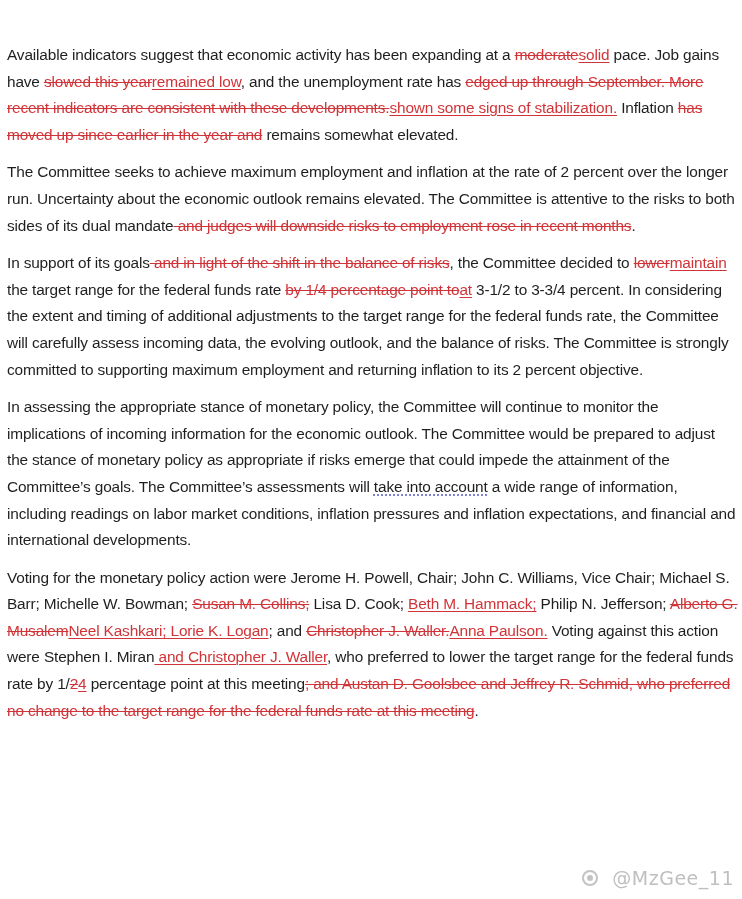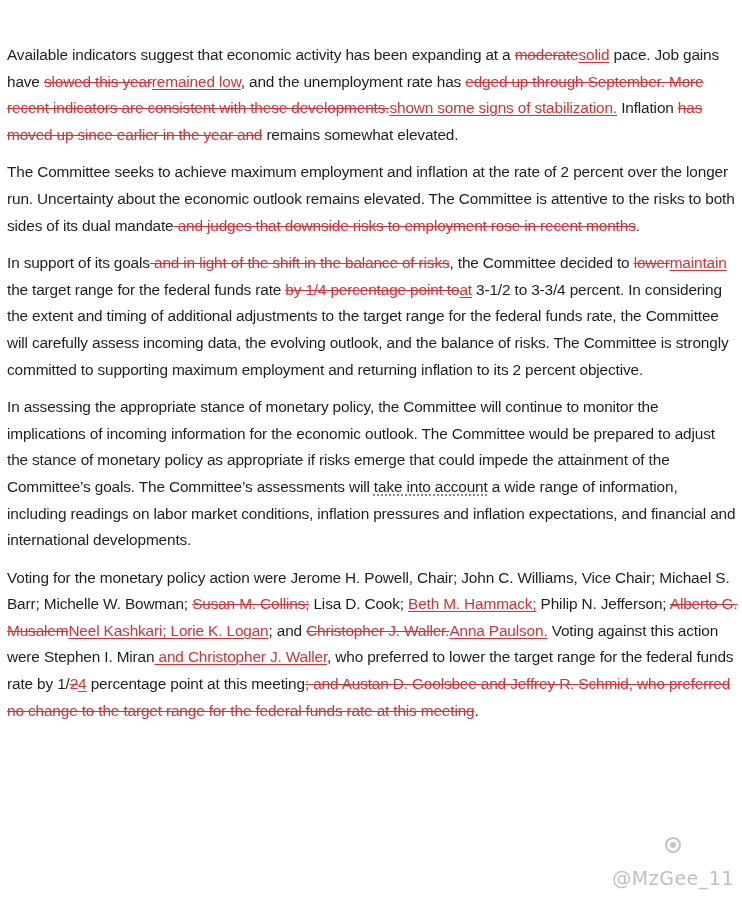--- a/index.html
+++ b/index.html
@@ -51,21 +51,20 @@
       position: absolute;
       right: 8px;
       bottom: 10px;
       font-family: "DejaVu Sans", sans-serif;
       font-size: 19px;
       color: rgba(170,170,170,0.75);
       letter-spacing: 0.5px;
       display: flex;
       align-items: center;
       gap: 14px;
-      flex-direction: column;
     }
     .wm-icon {
       display: inline-block;
       width: 16px;
       height: 16px;
       border: 2px solid rgba(170,170,170,0.7);
       border-radius: 50%;
       box-sizing: border-box;
       position: relative;
     }
@@ -76,21 +75,21 @@
       width: 6px; height: 6px;
       border-radius: 50%;
       background: rgba(170,170,170,0.7);
     }
   </style>
 </head>
 <body>
 
 <div class="doc">
   <p class="para"><span>Available indicators suggest that economic activity has been expanding at a </span><span class="del">moderate</span><span class="ins">solid</span><span> pace. Job gains have </span><span class="del">slowed this year</span><span class="ins">remained low</span><span>, and the unemployment rate has </span><span class="del">edged up through September. More recent indicators are consistent with these developments.</span><span class="ins">shown some signs of stabilization.</span><span> Inflation </span><span class="del">has moved up since earlier in the year and</span><span> remains somewhat elevated.</span></p>
-  <p class="para"><span>The Committee seeks to achieve maximum employment and inflation at the rate of 2 percent over the longer run. Uncertainty about the economic outlook remains elevated. The Committee is attentive to the risks to both sides of its dual mandate</span><span class="del"> and judges that downside risks to employment rose in recent months</span><span>.</span></p>
+  <p class="para"><span>The Committee seeks to achieve maximum employment and inflation at the rate of 2 percent over the longer run. Uncertainty about the economic outlook remains elevated. The Committee is attentive to the risks to both sides of its dual mandate</span><span class="del"> and judges will downside risks to employment rose in recent months</span><span>.</span></p>
   <p class="para"><span>In support of its goals</span><span class="del"> and in light of the shift in the balance of risks</span><span>, the Committee decided to </span><span class="del">lower</span><span class="ins">maintain</span><span> the target range for the federal funds rate </span><span class="del">by 1/4 percentage point to</span><span class="ins">at</span><span> 3-1/2 to 3-3/4 percent. In considering the extent and timing of additional adjustments to the target range for the federal funds rate, the Committee will carefully assess incoming data, the evolving outlook, and the balance of risks. The Committee is strongly committed to supporting maximum employment and returning inflation to its 2 percent objective.</span></p>
   <p class="para"><span>In assessing the appropriate stance of monetary policy, the Committee will continue to monitor the implications of incoming information for the economic outlook. The Committee would be prepared to adjust the stance of monetary policy as appropriate if risks emerge that could impede the attainment of the Committee’s goals. The Committee’s assessments will </span><span class="spell">take into account</span><span> a wide range of information, including readings on labor market conditions, inflation pressures and inflation expectations, and financial and international developments.</span></p>
   <p class="para"><span>Voting for the monetary policy action were Jerome H. Powell, Chair; John C. Williams, Vice Chair; Michael S. Barr; Michelle W. Bowman; </span><span class="del">Susan M. Collins;</span><span> Lisa D. Cook; </span><span class="ins">Beth M. Hammack;</span><span> Philip N. Jefferson; </span><span class="del">Alberto G. Musalem</span><span class="ins">Neel Kashkari; Lorie K. Logan</span><span>; and </span><span class="del">Christopher J. Waller.</span><span class="ins">Anna Paulson.</span><span> Voting against this action were Stephen I. Miran</span><span class="ins"> and Christopher J. Waller</span><span>, who preferred to lower the target range for the federal funds rate by 1/</span><span class="del">2</span><span class="ins">4</span><span> percentage point at this meeting</span><span class="del">; and Austan D. Goolsbee and Jeffrey R. Schmid, who preferred no change to the target range for the federal funds rate at this meeting</span><span>.</span></p>
 </div>
 
 <div class="watermark">
   <span class="wm-icon"></span>
   <span>@MzGee_11</span>
 </div>
 

